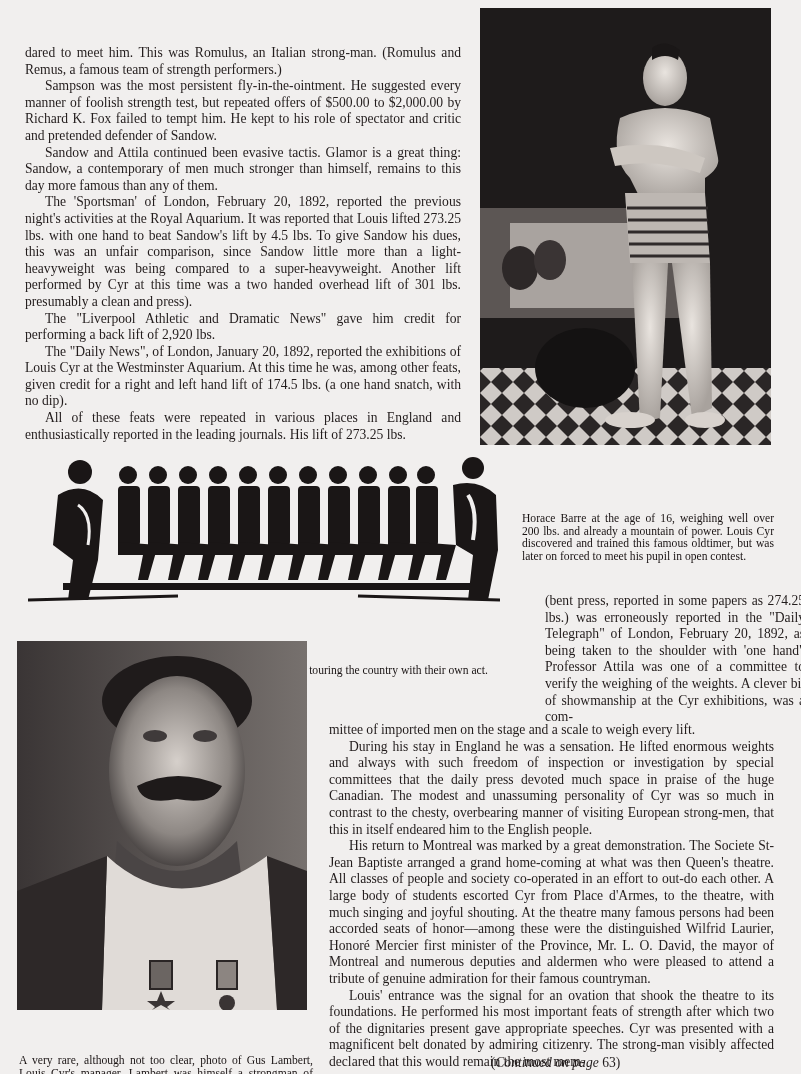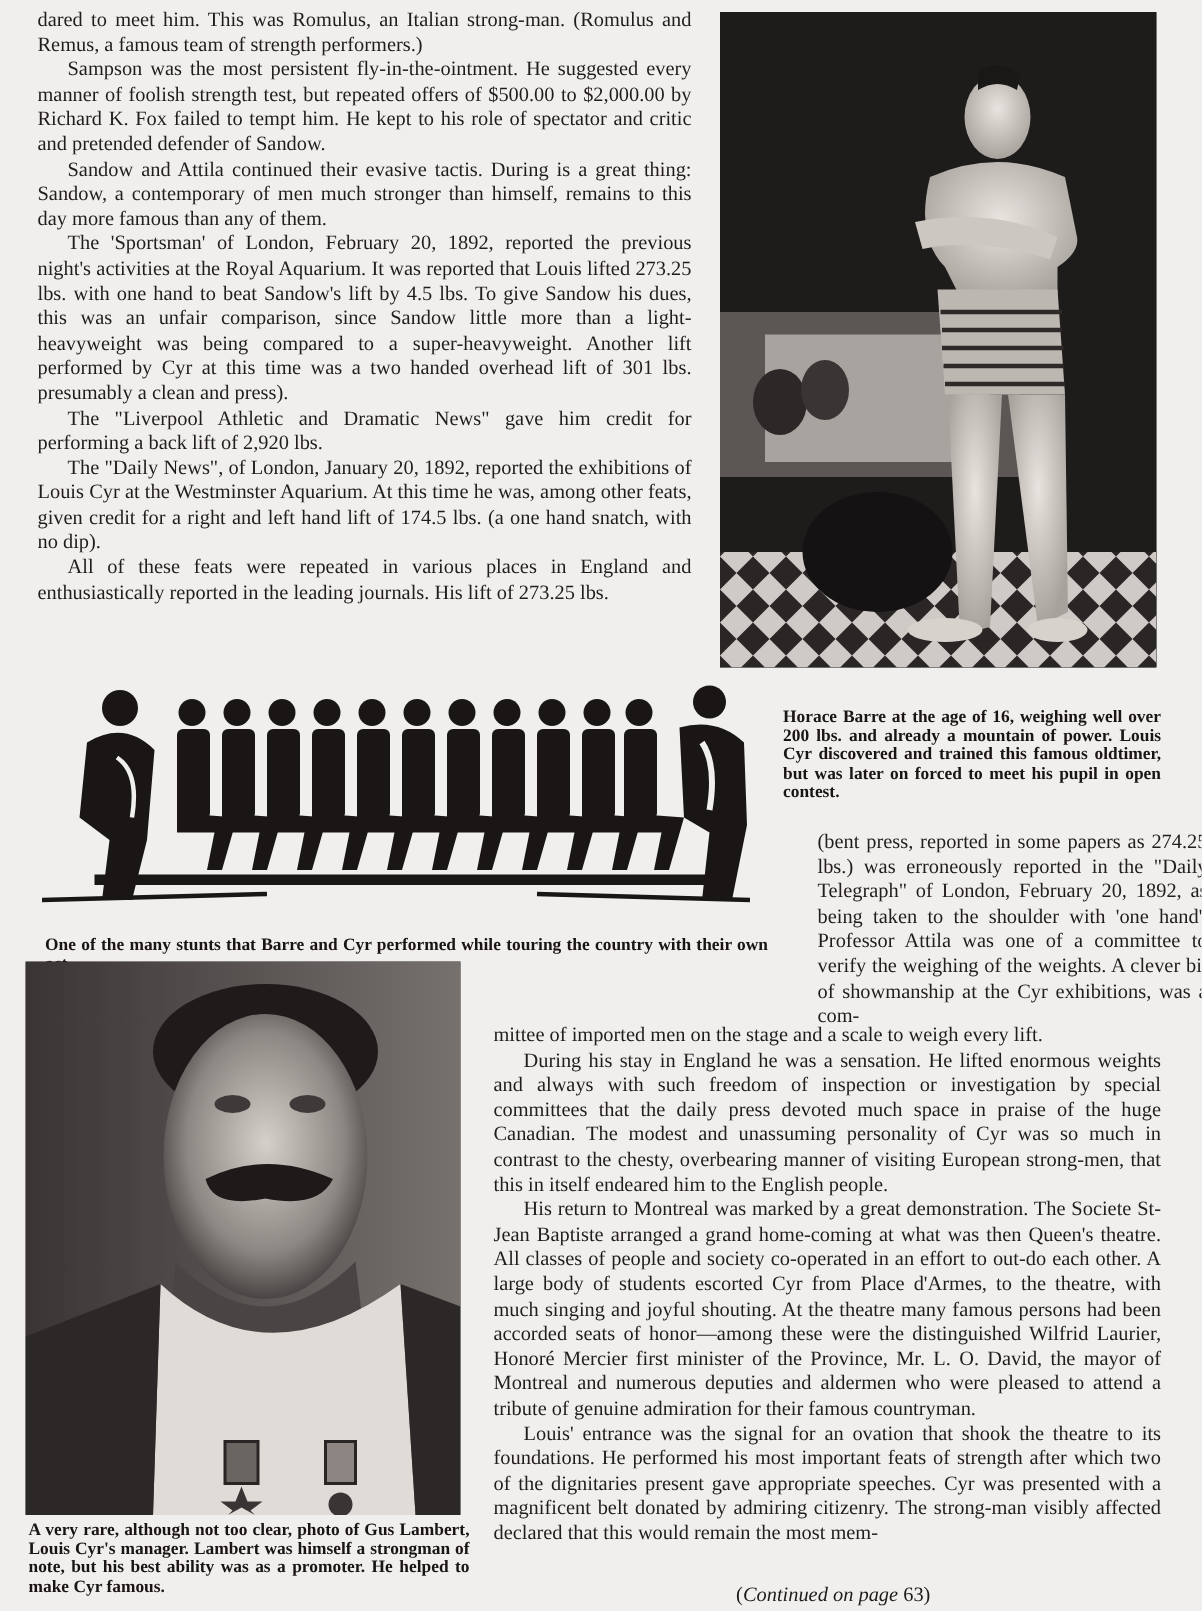--- a/index.html
+++ b/index.html
@@ -11,28 +11,29 @@
     color:#1f1a1a;
   }
   .body-text {
     font-family:"Liberation Serif", serif;
     font-size:13.6px;
     line-height:16.6px;
     text-align:justify;
     color:#221c1c;
   }
   .body-text p { text-indent:20px; }
-  .body-text p.noindent { text-indent:0; }
+  .body-text p.noindent { text-indent:0;margin-top:40px; }
   .caption {
     font-family:"Liberation Serif", serif;
-    font-weight:bold;
+    font-weight:normal;
     font-size:11.6px;
     line-height:12.6px;
     color:#1a1414;
     text-align:justify;
+    margin-top:41px;
   }
   #col-top-left { position:absolute; left:25px; top:5px; width:436px; }
   #photo-barre {
     position:absolute; left:480px; top:8px; width:291px; height:437px;
     background:#1b1818; overflow:hidden;
   }
   #caption-barre { position:absolute; left:522px; top:472px; width:252px; }
   #illustration {
     position:absolute; left:28px; top:450px; width:472px; height:158px;
     overflow:hidden;
@@ -50,21 +51,21 @@
     font-family:"Liberation Serif", serif; font-size:13.6px;
   }
   #continued i { font-style:italic;margin-top:15px; }
 </style>
 </head>
 <body>
 
 <div id="col-top-left" class="body-text">
   <p class="noindent">dared to meet him. This was Romulus, an Italian strong-man. (Romulus and Remus, a famous team of strength performers.)</p>
   <p>Sampson was the most persistent fly-in-the-ointment. He suggested every manner of foolish strength test, but repeated offers of $500.00 to $2,000.00 by Richard K. Fox failed to tempt him. He kept to his role of spectator and critic and pretended defender of Sandow.</p>
-  <p>Sandow and Attila continued their evasive tactis. During is a great thing: Sandow, a contemporary of men much stronger than himself, remains to this day more famous than any of them.</p>
+  <p>Sandow and Attila continued been evasive tactis. Glamor is a great thing: Sandow, a contemporary of men much stronger than himself, remains to this day more famous than any of them.</p>
   <p>The 'Sportsman' of London, February 20, 1892, reported the previous night's activities at the Royal Aquarium. It was reported that Louis lifted 273.25 lbs. with one hand to beat Sandow's lift by 4.5 lbs. To give Sandow his dues, this was an unfair comparison, since Sandow little more than a light-heavyweight was being compared to a super-heavyweight. Another lift performed by Cyr at this time was a two handed overhead lift of 301 lbs. presumably a clean and press).</p>
   <p>The "Liverpool Athletic and Dramatic News" gave him credit for performing a back lift of 2,920 lbs.</p>
   <p>The "Daily News", of London, January 20, 1892, reported the exhibitions of Louis Cyr at the Westminster Aquarium. At this time he was, among other feats, given credit for a right and left hand lift of 174.5 lbs. (a one hand snatch, with no dip).</p>
   <p>All of these feats were repeated in various places in England and enthusiastically reported in the leading journals. His lift of 273.25 lbs.</p>
 </div>
 
 <div id="photo-barre">
   <svg width="291" height="437" viewBox="0 0 291 437">
     <defs>
       <pattern id="checker" width="22" height="22" patternUnits="userSpaceOnUse">

